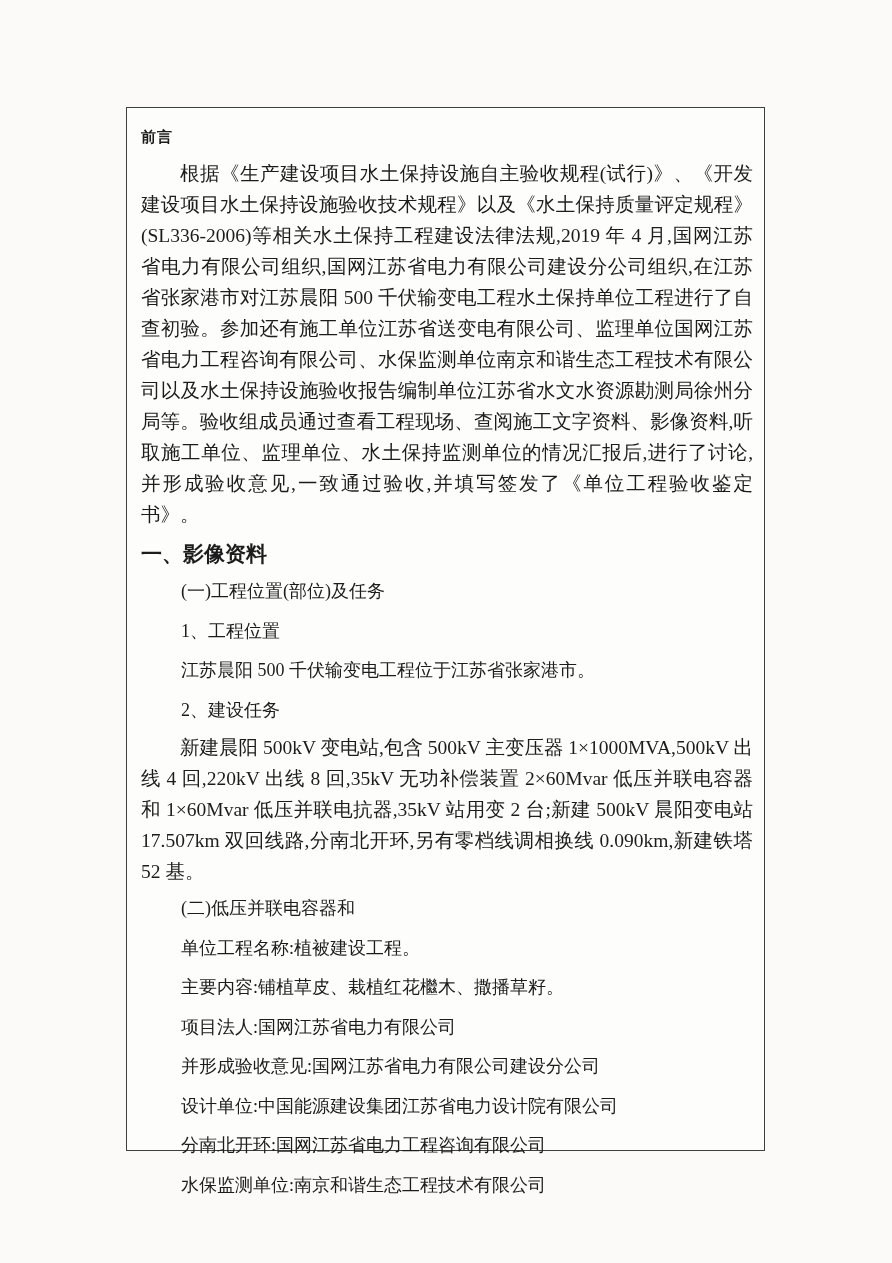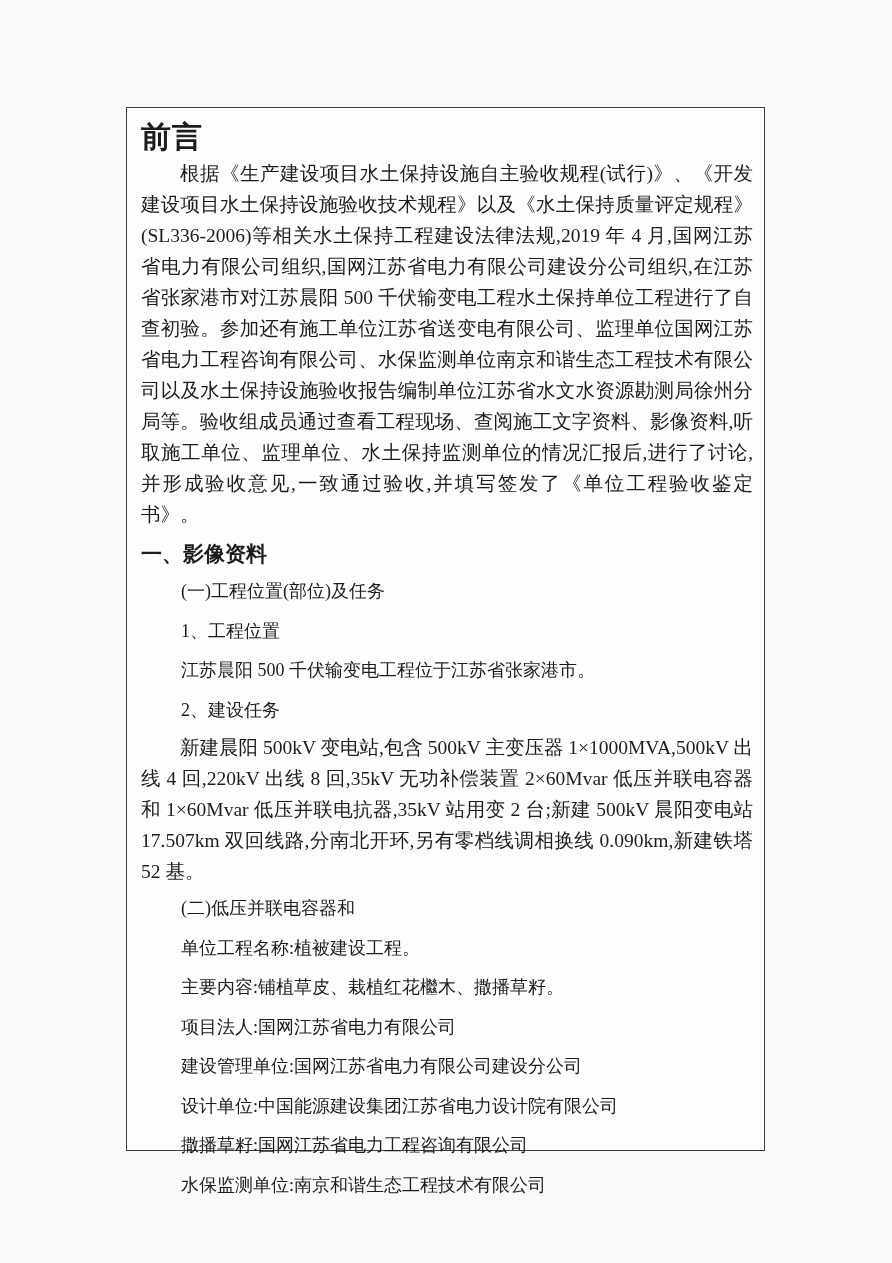--- a/index.html
+++ b/index.html
@@ -20,21 +20,21 @@
     left: 126px;
     top: 107px;
     width: 639px;
     height: 1044px;
     box-sizing: border-box;
     border: 1px solid #3f3f3f;
     background: #fdfdfc;
     padding: 10px 11px 0 14px;
   }
   .preface-title {
-    font-size: 30px;
+    font-size: 15px;
     font-weight: 700;
     line-height: 30px;
     margin: 4px 0 6px 0;
     letter-spacing: 1px;
   }
   .para {
     font-size: 19.5px;
     line-height: 31px;
     text-align: justify;
     text-justify: inter-character;
@@ -79,21 +79,21 @@
 
   <p class="line">(二)低压并联电容器和</p>
 
   <p class="line">单位工程名称:植被建设工程。</p>
 
   <p class="line">主要内容:铺植草皮、栽植红花檵木、撒播草籽。</p>
 
 
   <p class="line">项目法人:国网江苏省电力有限公司</p>
 
-  <p class="line">建设管理单位:国网江苏省电力有限公司建设分公司</p>
+  <p class="line">并形成验收意见:国网江苏省电力有限公司建设分公司</p>
 
   <p class="line">设计单位:中国能源建设集团江苏省电力设计院有限公司</p>
 
-  <p class="line">撒播草籽:国网江苏省电力工程咨询有限公司</p>
+  <p class="line">分南北开环:国网江苏省电力工程咨询有限公司</p>
 
   <p class="line">水保监测单位:南京和谐生态工程技术有限公司</p>
 
 </div>
 
 </body></html>

